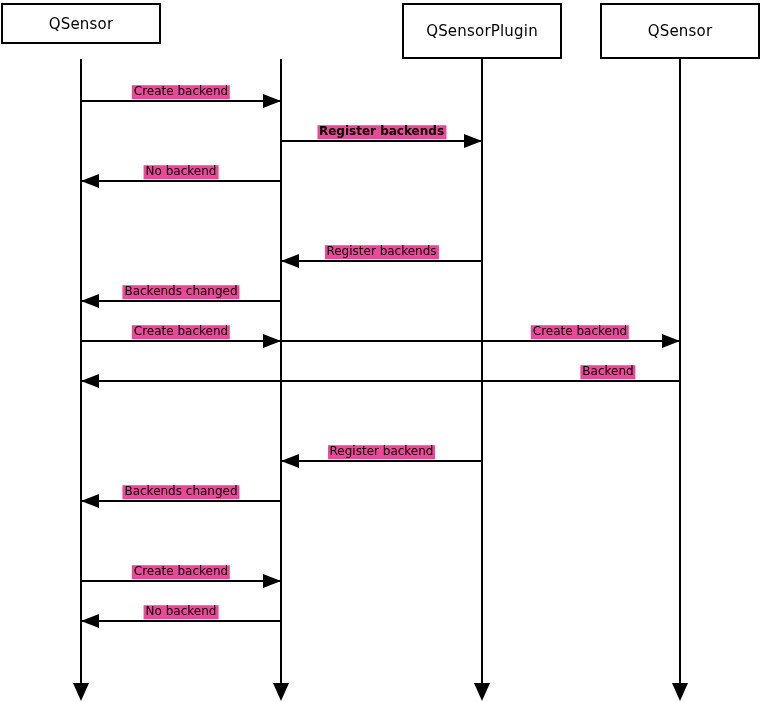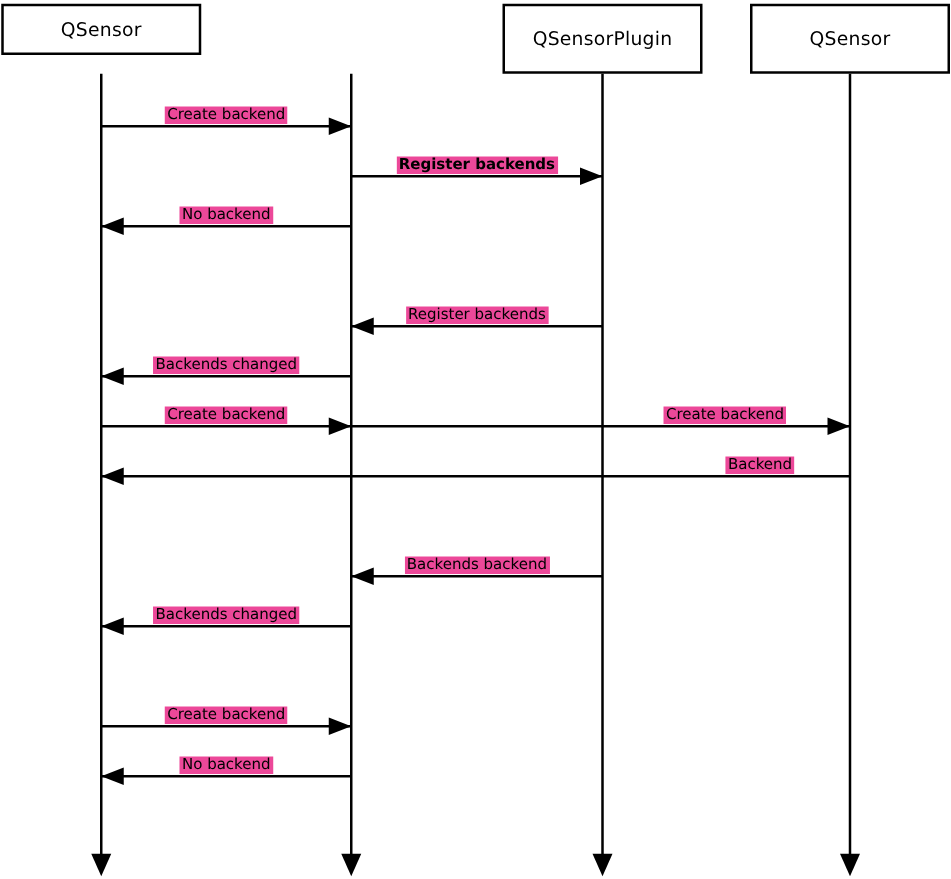--- a/index.html
+++ b/index.html
@@ -107,21 +107,21 @@
     <div class="arrow right" style="left: 263px; top: 334px; border-left-color: rgb(0, 0, 0); border-right-color: transparent;"></div>
     <div class="msg-label" style="left: 181px; top: 339px;">Create backend</div>
     <div class="msg-line" style="left: 281px; top: 340px; width: 399px; background: rgb(0, 0, 0);"></div>
     <div class="arrow right" style="left: 662px; top: 334px; border-left-color: rgb(0, 0, 0); border-right-color: transparent;"></div>
     <div class="msg-label" style="left: 580px; top: 339px;">Create backend</div>
     <div class="msg-line" style="left: 81px; top: 380px; width: 599px; background: rgb(0, 0, 0);"></div>
     <div class="arrow left" style="left: 81px; top: 374px; border-left-color: transparent; border-right-color: rgb(0, 0, 0);"></div>
     <div class="msg-label" style="left: 608px; top: 379px;">Backend</div>
     <div class="msg-line" style="left: 281px; top: 460px; width: 201px; background: rgb(0, 0, 0);"></div>
     <div class="arrow left" style="left: 281px; top: 454px; border-left-color: transparent; border-right-color: rgb(0, 0, 0);"></div>
-    <div class="msg-label" style="left: 381.5px; top: 459px;">Backends backend</div>
+    <div class="msg-label" style="left: 381.5px; top: 459px;">Register backend</div>
     <div class="msg-line" style="left: 81px; top: 500px; width: 200px; background: rgb(0, 0, 0);"></div>
     <div class="arrow left" style="left: 81px; top: 494px; border-left-color: transparent; border-right-color: rgb(0, 0, 0);"></div>
     <div class="msg-label" style="left: 181px; top: 499px;">Backends changed</div>
     <div class="msg-line" style="left: 81px; top: 580px; width: 200px; background: rgb(0, 0, 0);"></div>
     <div class="arrow right" style="left: 263px; top: 574px; border-left-color: rgb(0, 0, 0); border-right-color: transparent;"></div>
     <div class="msg-label" style="left: 181px; top: 579px;">Create backend</div>
     <div class="msg-line" style="left: 81px; top: 620px; width: 200px; background: rgb(0, 0, 0);"></div>
     <div class="arrow left" style="left: 81px; top: 614px; border-left-color: transparent; border-right-color: rgb(0, 0, 0);"></div>
     <div class="msg-label" style="left: 181px; top: 619px;">No backend</div>
   </div>

